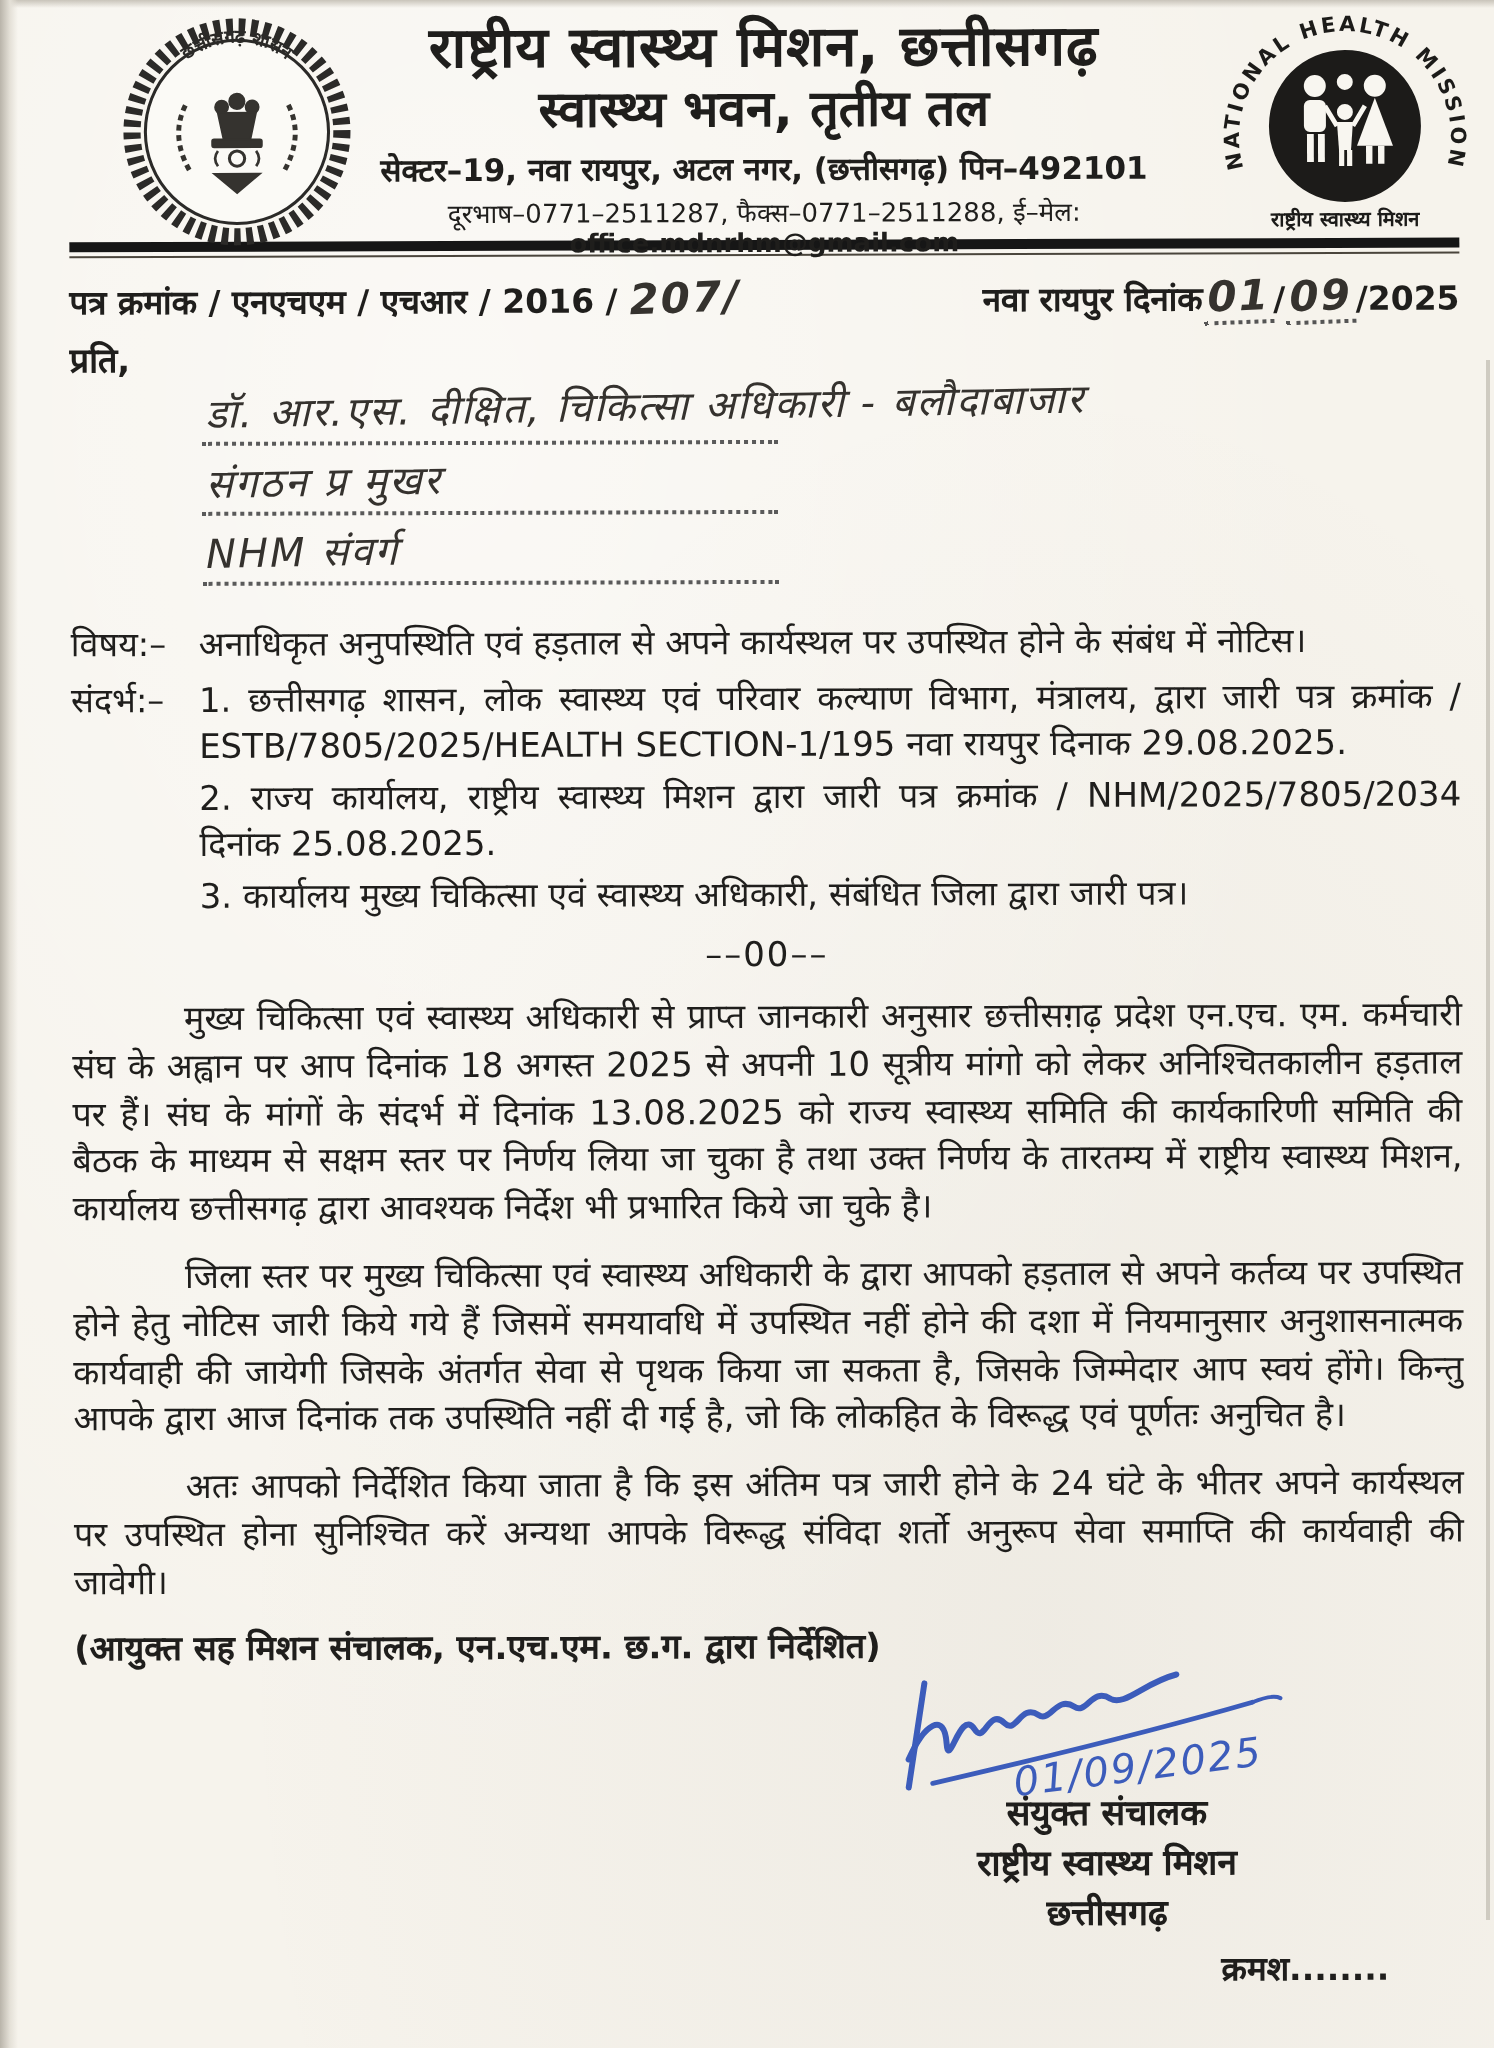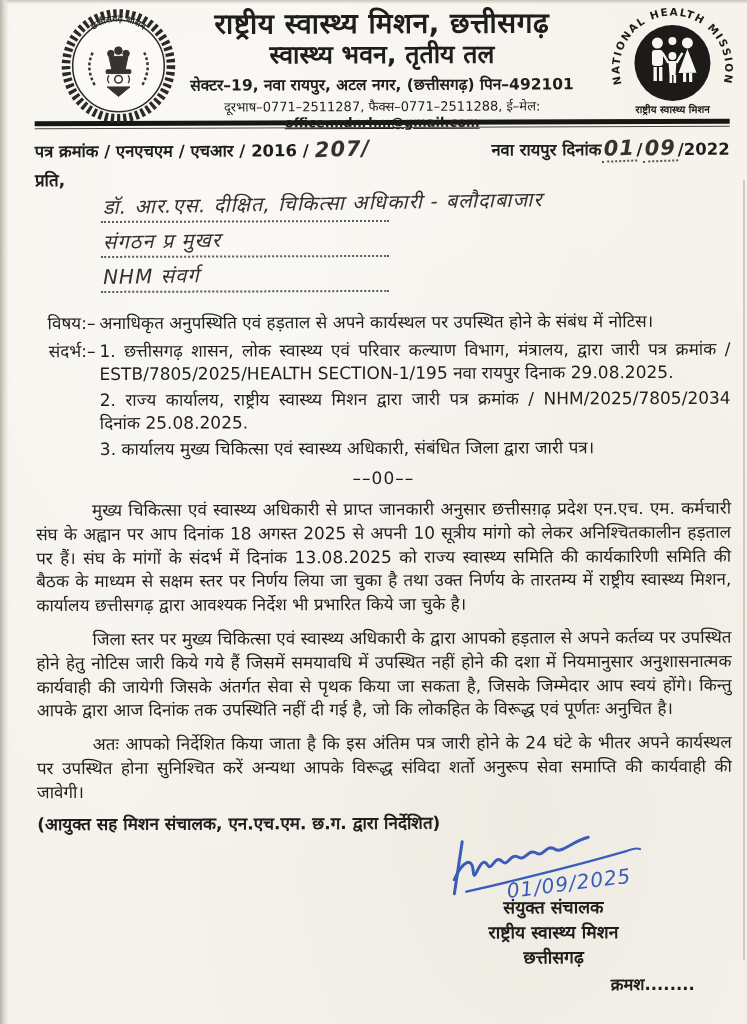--- a/index.html
+++ b/index.html
@@ -25,21 +25,21 @@
 
   
   .hdr { position:relative; height:118px; }
   .emblem-left  { position:absolute; left:20px; top:4px; }
   .logo-right   { position:absolute; right:-10px; top:2px; }
   .hdr-text { margin:0 140px; text-align:center; padding-top:8px; }
   .org-name { font-size:28px; font-weight:bold; line-height:1.15; letter-spacing:.5px; }
   .building { font-size:25px; font-weight:bold; line-height:1.2; }
   .addr     { font-size:15.5px; font-weight:bold; margin-top:3px; }
   .contact  { font-size:13px; margin-top:2px; }
-  .email    { text-decoration:underline; font-weight:bold; }
+  .email    { font-weight:bold; }
 
   
   .rule { margin-top:2px; }
   .rule .thick { height:5px; background:#161616; }
   .rule .thin  { height:1px; background:#4a453c; margin-top:2px; }
 
   
   .meta { display:flex; justify-content:space-between; align-items:baseline;
           margin-top:9px; font-size:16.5px; font-weight:bold; }
   .hw { font-style:italic; color:#35322e; letter-spacing:1px; }
@@ -52,21 +52,21 @@
   .addr-line { position:relative; height:35px; }
   .addr-line .dots { position:absolute; left:0; bottom:3px; width:288px; border-bottom:2.5px dotted #5a5a5a; }
   .addr-line .txt  { position:absolute; left:2px; bottom:6px; white-space:nowrap;
                      font-size:20px; transform:rotate(-0.8deg); transform-origin:left bottom; }
 
   
   .labeled { display:grid; grid-template-columns:60px 1fr; column-gap:4px;
              font-size:17px; line-height:23.5px; }
   .subject { margin-top:16px; }
   .refs    { margin-top:4px; }
-  .lbl { white-space:nowrap;text-align:right; }
+  .lbl { white-space:nowrap; }
   .ref-item { text-align:justify; margin-bottom:2px; }
   .subj-text { text-align:justify; }
 
   .divider { text-align:center; font-size:17px; letter-spacing:1px; margin:6px 0 2px; }
 
   
   .para { font-size:17px; line-height:23.8px; text-align:justify; text-indent:56px; margin-top:10px; }
   .directive { font-size:17px; font-weight:bold; margin-top:7px; }
 
   
@@ -157,21 +157,21 @@
       <div class="thick"></div>
         <div class="thin"></div>
     </div>
 
     <div class="meta">
       <div>
         <span>पत्र क्रमांक / एनएचएम / एचआर / 2016 /</span>
         <span class="hw hw-big">207/</span>
       </div>
       <div>
-        <span>नवा रायपुर दिनांक</span><span class="hw hw-big slot">01</span><span>/</span><span class="hw hw-big slot">09</span><span>/2022</span>
+        <span>नवा रायपुर दिनांक</span><span class="hw hw-big slot">01</span><span>/</span><span class="hw hw-big slot">09</span><span>/2025</span>
       </div>
     </div>
 
     <div class="prati">प्रति,</div>
     <div class="addressee">
       <div class="addr-line">
         <div class="dots"></div>
         <span class="txt hw">डॉ. आर.एस. दीक्षित, चिकित्सा अधिकारी - बलौदाबाजार</span>
       </div>
       <div class="addr-line">

